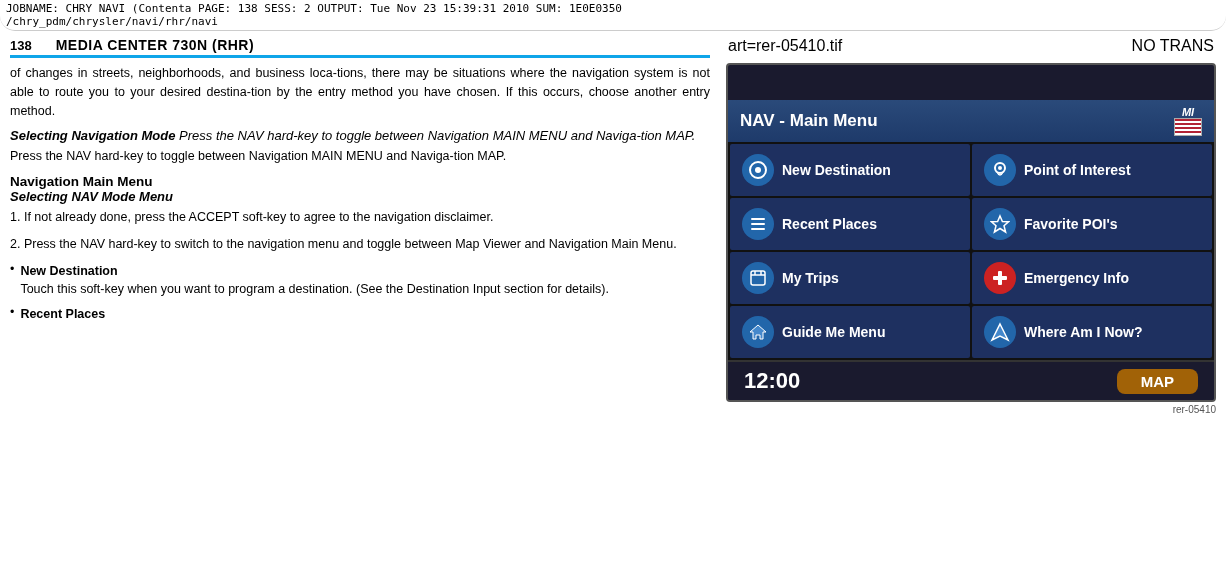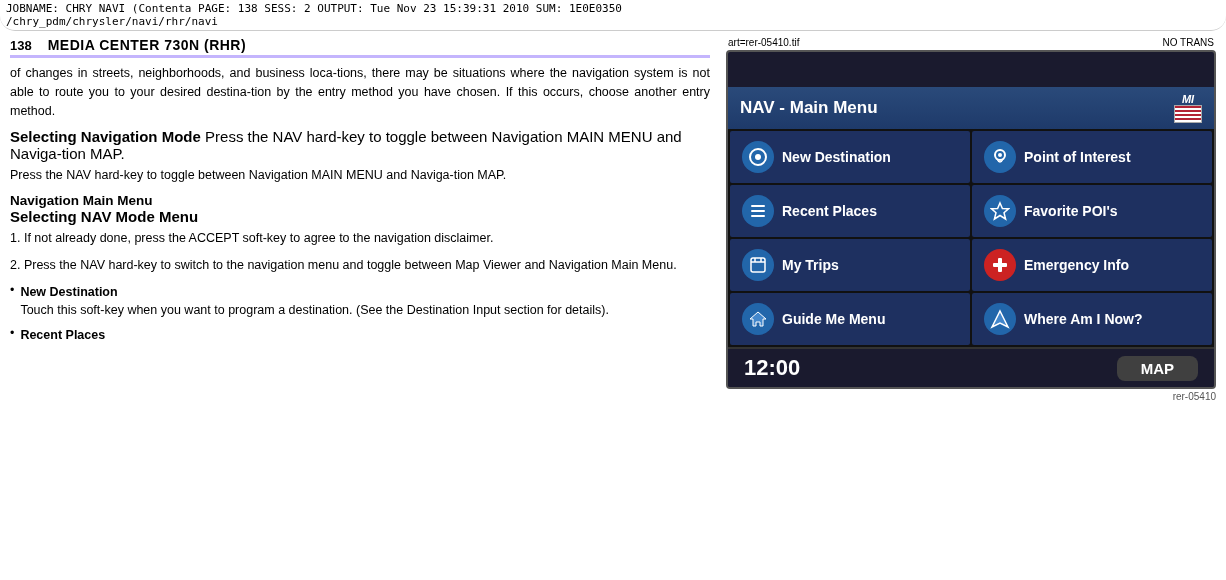--- a/index.html
+++ b/index.html
@@ -34,22 +34,23 @@
 
     .body-text {
       font-size: 12.5px;
       line-height: 1.5;
       margin-bottom: 8px;
       text-align: justify;
     }
 
     .heading-bold {
       font-weight: bold;
-      font-size: 15px;
+      font-size: 13px;
       margin-bottom: 4px;
+      font-style: italic;
     }
 
     .heading-nav {
       font-weight: bold;
       font-size: 13.5px;
     }
 
     .bullet-section {
       margin-top: 6px;
     }
@@ -76,22 +77,22 @@
 
     
     .right-column {
       width: 490px;
       flex-shrink: 0;
     }
 
     .image-label-row {
       display: flex;
       justify-content: space-between;
-      font-size: 10px;
-      margin-bottom: 2px;
+      font-size: 16px;
+      margin-bottom: 8px;
       padding: 0 2px;
     }
 
     .nav-screen {
       background: #1a1a2e;
       border: 2px solid #555;
       border-radius: 4px;
       overflow: hidden;
       width: 490px;
     }
@@ -190,42 +191,42 @@
     }
 
     .nav-time {
       color: #fff;
       font-size: 22px;
       font-weight: bold;
       font-family: Arial, sans-serif;
     }
 
     .nav-map-btn {
-      background: #404040;
+      background: #a16207;
       color: #fff;
       font-size: 15px;
       font-weight: bold;
       padding: 4px 24px;
       border-radius: 8px;
       font-family: Arial, sans-serif;
     }
 
     .image-ref {
       text-align: right;
       font-size: 10px;
       color: #555;
       margin-top: 2px;
     }
 
     .chapter-header {
       display: flex;
       align-items: center;
-      gap: 16px;
+      gap: 24px;
       margin-bottom: 6px;
-      border-bottom: 3px solid #c4b5fd;
+      border-bottom: 3px solid #0ea5e9;
       padding-bottom: 2px;
     }
 
     .chapter-num {
       font-weight: bold;
       font-size: 13px;
     }
 
     .chapter-title {
       font-weight: bold;

